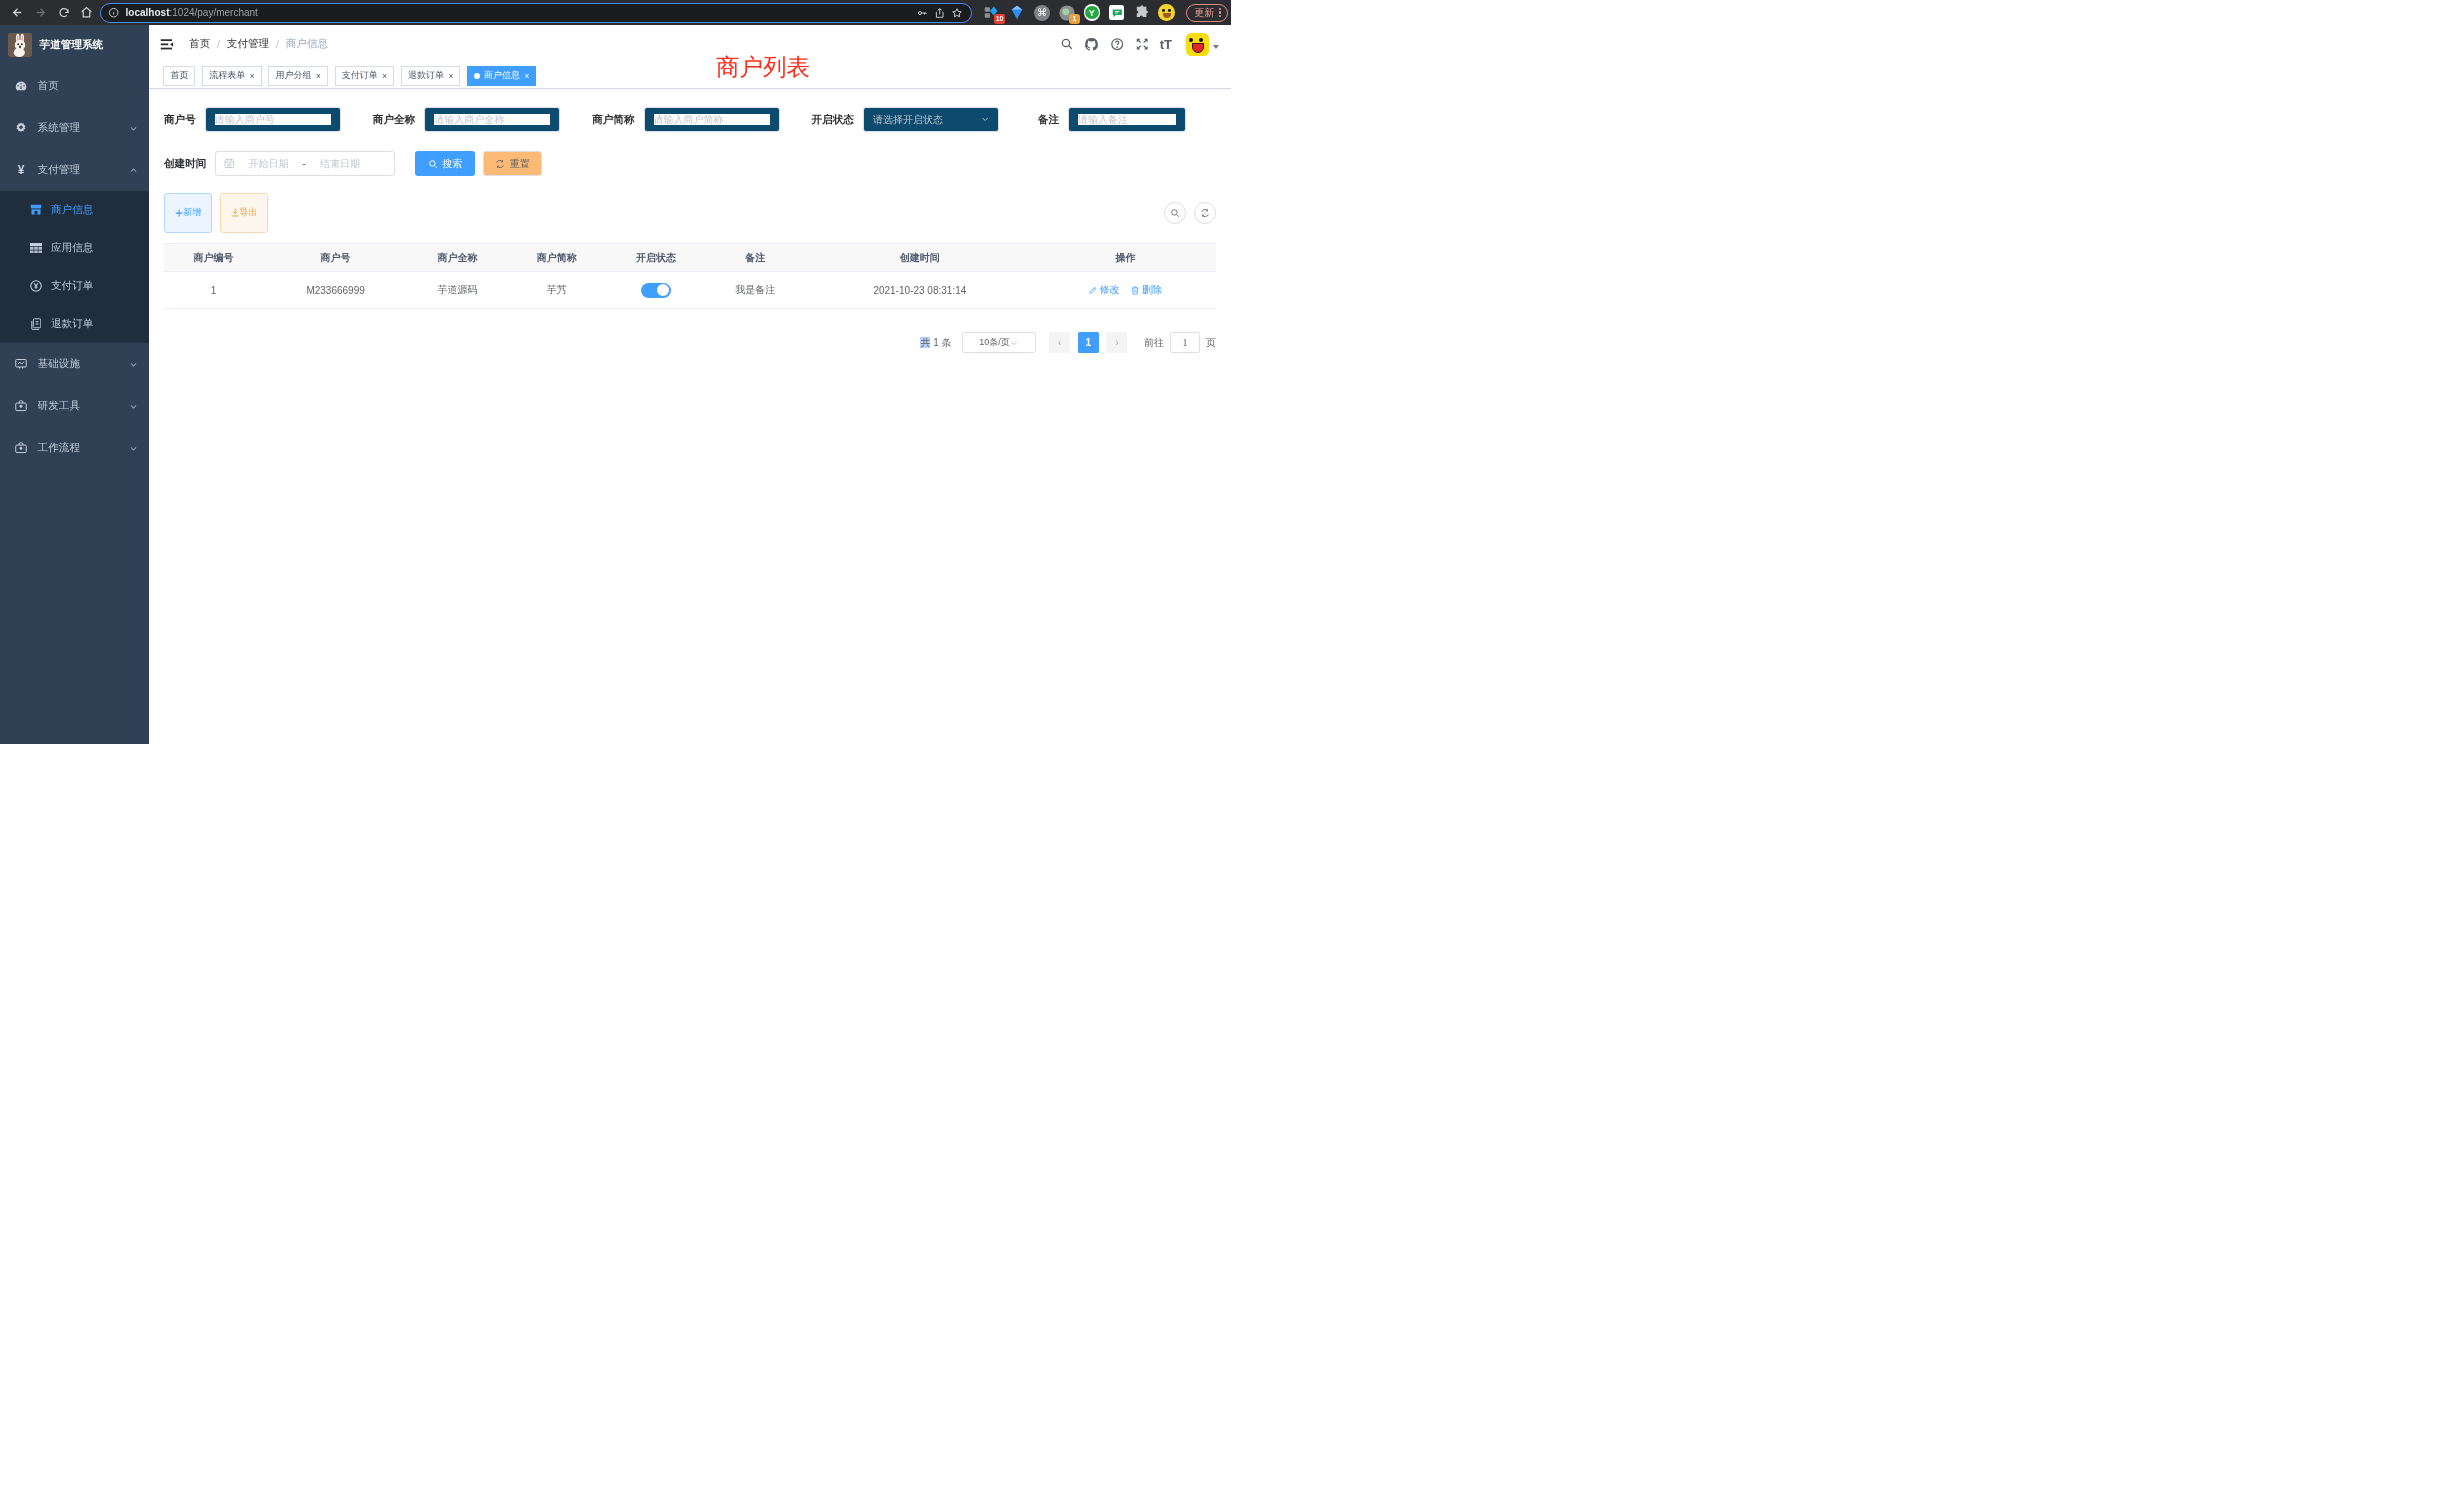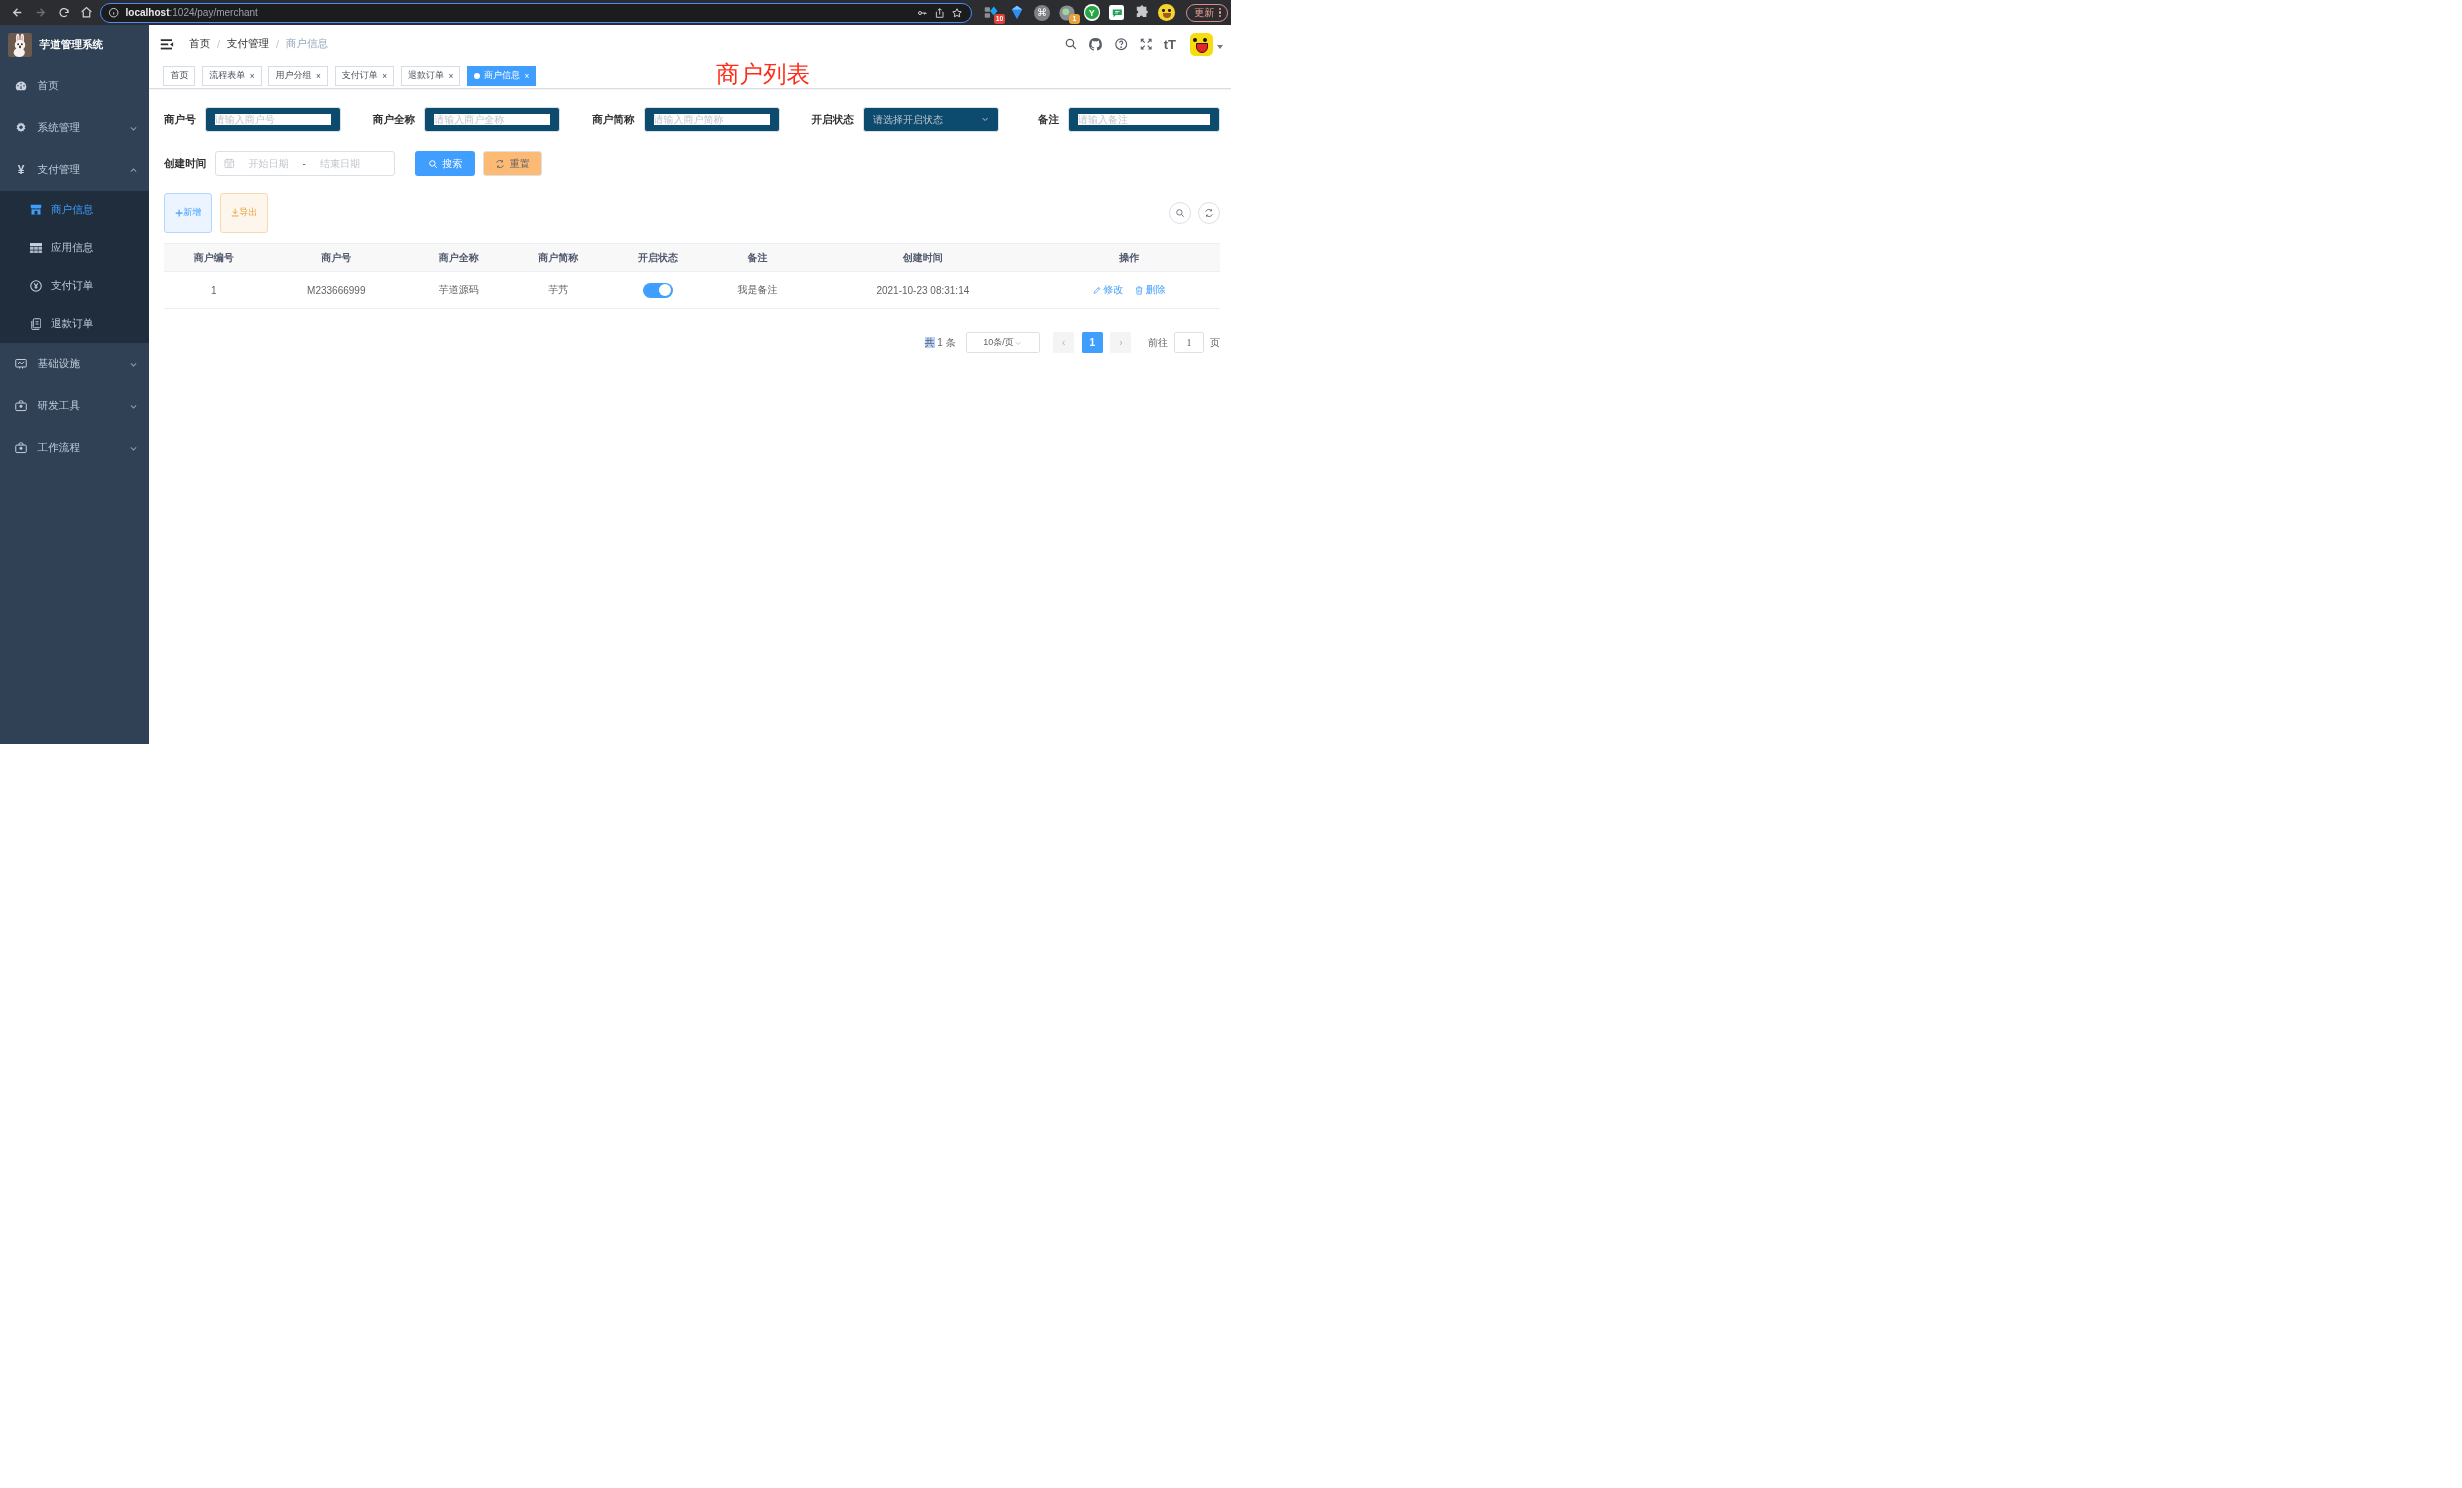--- a/index.html
+++ b/index.html
@@ -48,21 +48,21 @@
   .sub-item .mi-icon { width:12px; margin-right:9px; display:flex; justify-content:center; color:#c8d0dd; }
   .sub-item.active { color:#409eff; }
   .sub-item.active .mi-icon { color:#409eff; }
 
   .main { flex:1; display:flex; flex-direction:column; background:#fff; position:relative; }
   .navbar { height:38px; display:flex; align-items:center; padding:0 12px 0 11.4px; position:relative; }
   .hamburger { width:16.7px; height:16.7px; color:#2d2f33; margin-right:12px; display:flex; align-items:center; cursor:pointer; }
   .crumbs { display:flex; align-items:center; gap:6.8px; font-size:10.6px; color:#303133; }
   .crumbs .sep { color:#c0c4cc; }
   .crumbs .last { color:#97a8be; }
-  .annotation { position:absolute; left:567px; top:38px; color:#fe2c19; font-size:23.5px; line-height:1; white-space:nowrap; }
+  .annotation { position:absolute; left:567px; top:31px; color:#fe2c19; font-size:23.5px; line-height:1; white-space:nowrap; }
   .nav-right { margin-left:auto; display:flex; align-items:center; gap:10.6px; color:#5a5e66; }
   .avatar-wrap { display:flex; align-items:center; gap:4.5px; margin-left:3px; }
   .pika { width:23px; height:23px; border-radius:5.3px; background:#f7dc12; position:relative; overflow:hidden; }
   .pika:before { content:""; position:absolute; left:3.8px; top:5.3px; width:3.8px; height:3.8px; border-radius:50%; background:#191207; box-shadow:10px 0 0 #191207; }
   .pika:after { content:""; position:absolute; left:6px; top:10.6px; width:10px; height:8.3px; background:#e2262c; border-radius:0 0 9px 9px; border:0.8px solid #40100c; }
   .caret { width:0; height:0; border-left:3.8px solid transparent; border-right:3.8px solid transparent; border-top:4.5px solid #75787e; margin-top:6px; }
 
   .tags-bar { height:26px; border-bottom:0.8px solid #d8dce5; box-shadow:0 0.8px 2.3px 0 rgba(0,0,0,.08); display:flex; align-items:center; padding-left:14.4px; gap:6.8px; }
   .tag { height:20px; border:0.8px solid #d8dce5; background:#fff; color:#495060; font-size:9px; display:flex; align-items:center; padding:0 6px; gap:3.8px; cursor:pointer; white-space:nowrap; }
   .tag .x { color:#495060; font-size:8.3px; margin-left:0.8px; }
@@ -463,21 +463,21 @@
         <span class="f-input w180">
           <span>请选择开启状态</span>
           <span class="sel-chev">
             <svg width="8.3" height="8.3" viewBox="0 0 12 12" fill="none" stroke="currentColor" stroke-width="1.4">
                 <path d="M2.5 4.5L6 8l3.5-3.5"></path>
               </svg>
           </span>
         </span>
         <span class="gap" style="width:39px;"></span>
         <span class="f-label">备注</span>
-        <label class="f-input" style="width:152px;">
+        <label class="f-input" style="width:118px;">
           <input placeholder="请输入备注" style="">
         </label>
       </div>
 
       <div class="filter-row" style="margin-top:19px;">
         <span class="f-label">创建时间</span>
         <span class="date-range">
           <span>
             <svg width="10.6" height="10.6" viewBox="0 0 16 16" fill="none" stroke="currentColor" stroke-width="1.3">
                 <rect x="1.5" y="2.5" width="13" height="12" rx="1.5"></rect>

